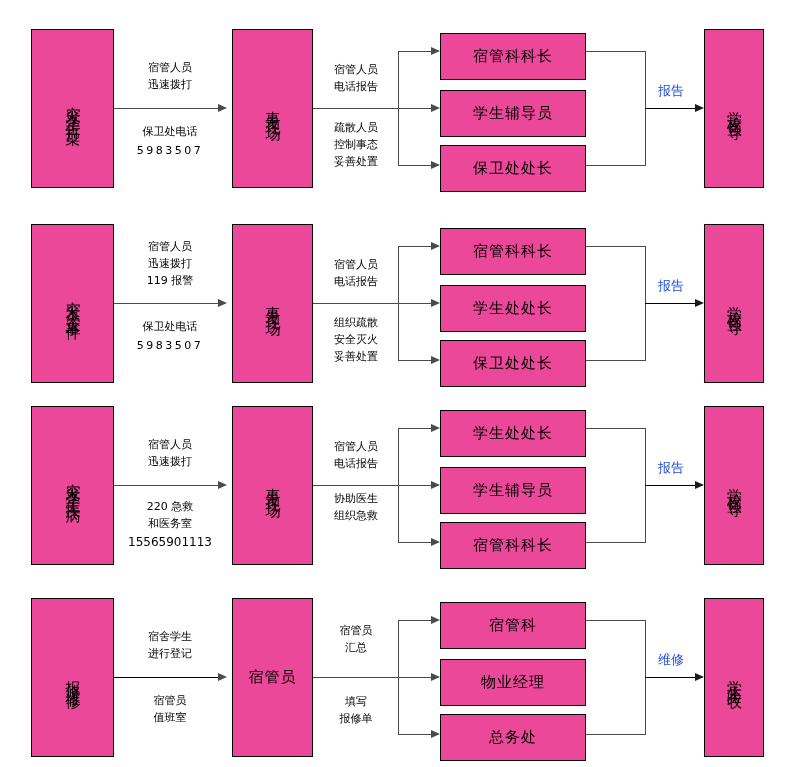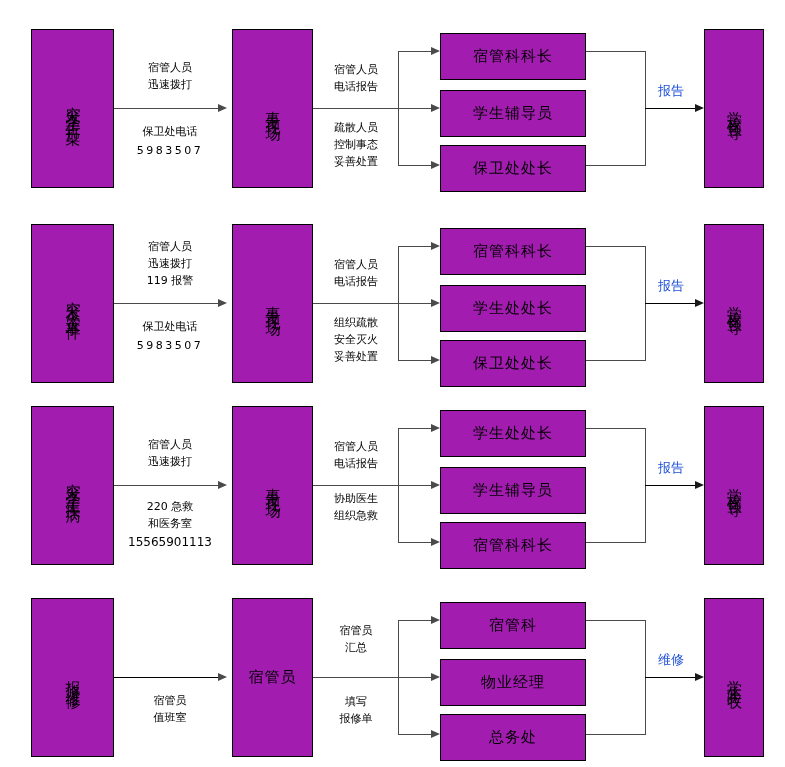--- a/index.html
+++ b/index.html
@@ -18,21 +18,21 @@
   }
   .row {
     position: absolute;
     left: 0;
     width: 785px;
   }
   
   .box {
     position: absolute;
     border: 1.3px solid #000000;
-    background: #a21caf;
+    background: #ec4899;
     display: flex;
     align-items: center;
     justify-content: center;
     color: #000000;
   }
   .box-vert {
     writing-mode: vertical-rl;
     text-orientation: upright;
     letter-spacing: 5px;
     font-size: 15px;
@@ -213,20 +213,22 @@
 
     <div class="box final-box box-vert" style="top:0; height:159px;">学校领导</div>
   </div>
 
   <div class="row" style="top:598px; height:159px;">
 
     <div class="box src-box box-vert" style="top:0; height:159px;">报修维修</div>
 
     <div class="hline hline-dark" style="left:114px; top:79px; width:104px;"></div>
     <div class="arrowhead" style="left:218px; top:75px;"></div>
+    <div class="lbl" style="left:114px; top:30px; width:112px;">宿舍学生
+进行登记</div>
     <div class="lbl" style="left:114px; top:94px; width:112px;">宿管员
 值班室</div>
 
     <div class="box scene-box box-horiz" style="top:0; height:159px;">宿管员</div>
 
     <div class="hline" style="left:313px; top:79px; width:85px;"></div>
     <div class="vline" style="left:398px; top:22px; height:115px;"></div>
     <div class="hline" style="left:398px; top:22px; width:33px;"></div>
     <div class="hline" style="left:398px; top:79px; width:33px;"></div>
     <div class="hline" style="left:398px; top:136px; width:33px;"></div>

